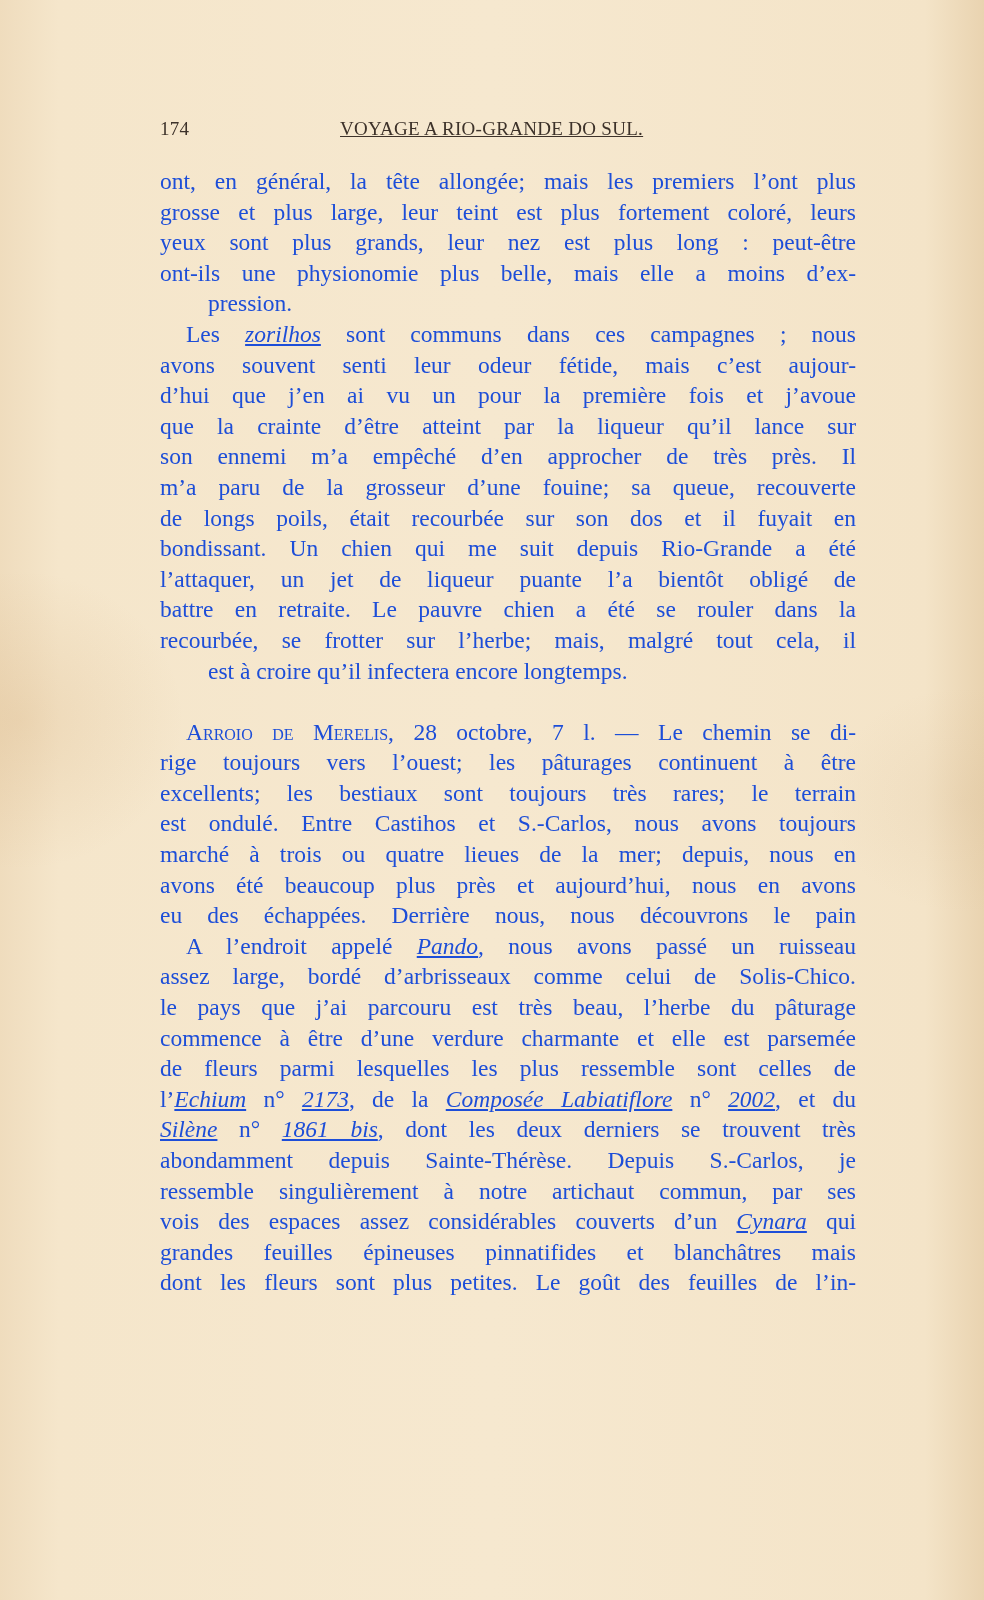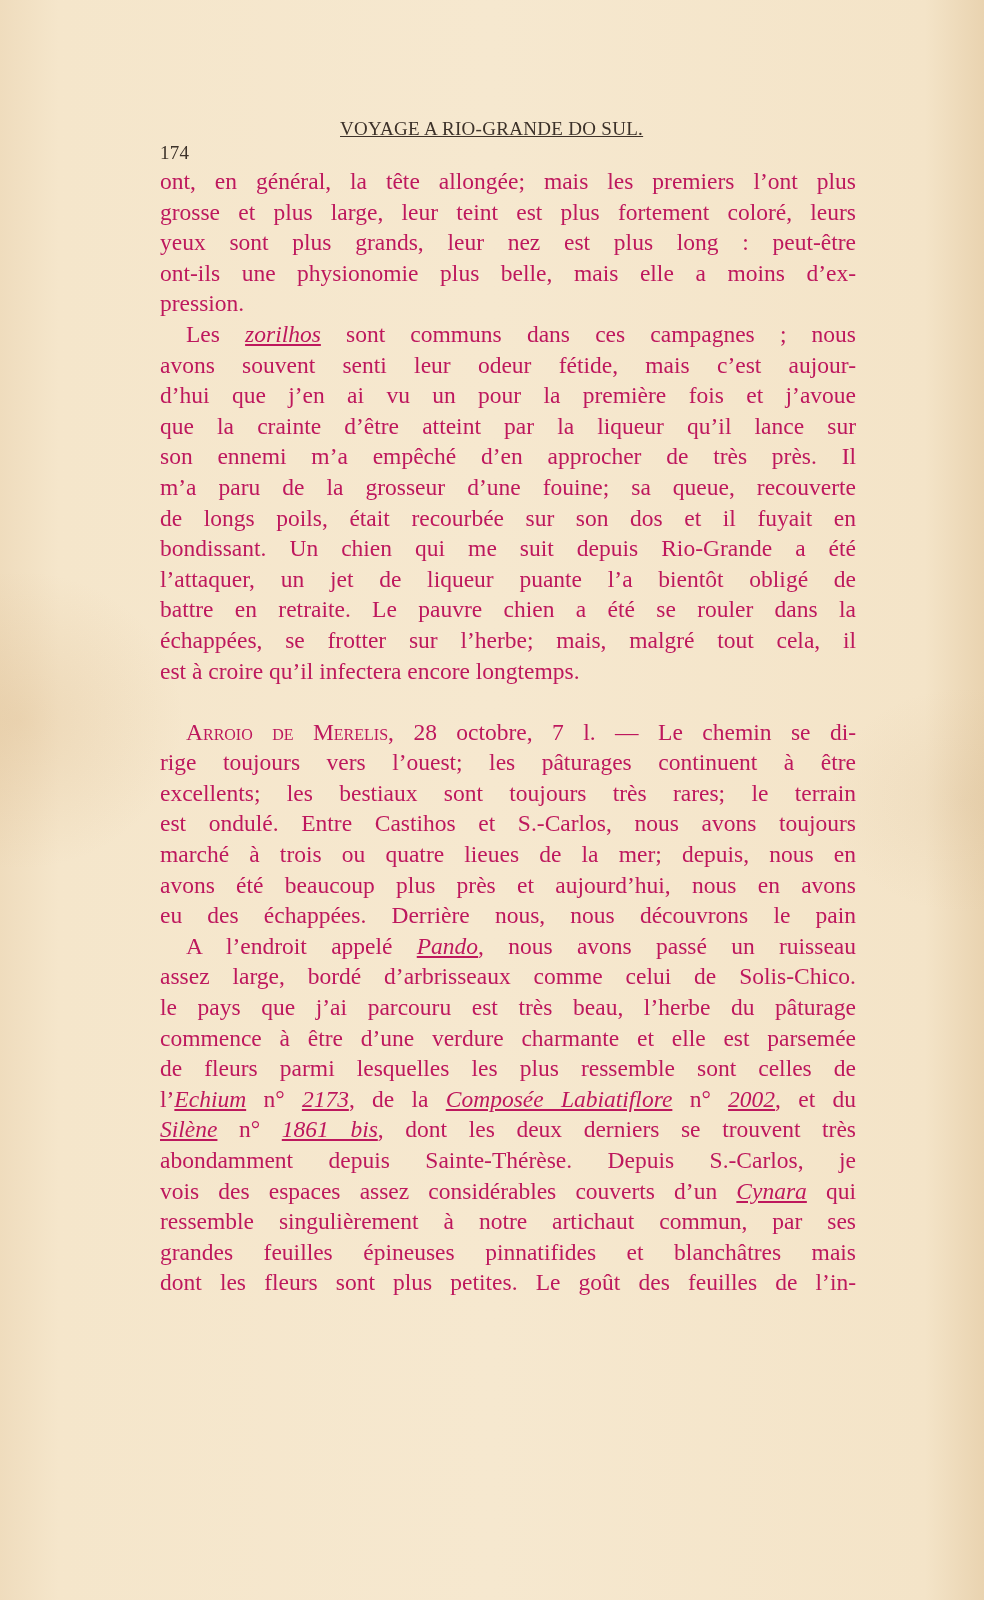--- a/index.html
+++ b/index.html
@@ -12,29 +12,29 @@
       linear-gradient(90deg, #efdcbd 0%, #f5e6cb 6%, #f6e8cf 50%, #f4e4c8 94%, #e9d3b0 100%);
     font-family: "Liberation Serif", "DejaVu Serif", serif;
     color: #3a2f26;
     position: relative;
   }
   .page { position: absolute; left: 0; top: 0; width: 984px; height: 1600px; }
   .header {
     position: absolute; left: 160px; top: 118px; width: 720px; height: 28px;
     font-size: 19px; letter-spacing: 0.3px; color: #3d322a;
   }
-  .page-num { position: absolute; left: 0; top: 0; margin-top: 24px; }
+  .page-num { position: absolute; left: 0; top: 0; }
   .running-title { position: absolute; left: 180px; top: 0; text-decoration: underline; }
   .body-text {
     position: absolute; left: 160px; top: 166px; width: 696px;
     font-size: 23.5px; line-height: 30.6px; text-align: justify;
-    color: #be185d;
+    color: #1d4ed8;
   }
   .line { display: block; height: 30.6px; white-space: nowrap; text-align-last: justify; text-align: justify; }
-  .line.last { text-align-last: left; }
+  .line.last { text-align-last: left; margin-left: 48px; }
   .line.indent { padding-left: 26px; }
   .gap { display: block; height: 30.6px; }
   .sc { font-variant: small-caps; }
   i { font-style: italic; text-decoration: underline; }
 </style>
 </head>
 <body>
 
 <div class="page">
   <div class="header">
@@ -56,21 +56,21 @@
       <span class="line indent"><span>Les </span><i>zorilhos</i><span> sont communs dans ces campagnes ; nous</span></span>
       <span class="line">avons souvent senti leur odeur fétide, mais c’est aujour-</span>
       <span class="line">d’hui que j’en ai vu un pour la première fois et j’avoue</span>
       <span class="line">que la crainte d’être atteint par la liqueur qu’il lance sur</span>
       <span class="line">son ennemi m’a empêché d’en approcher de très près. Il</span>
       <span class="line">m’a paru de la grosseur d’une fouine; sa queue, recouverte</span>
       <span class="line">de longs poils, était recourbée sur son dos et il fuyait en</span>
       <span class="line">bondissant. Un chien qui me suit depuis Rio-Grande a été</span>
       <span class="line">l’attaquer, un jet de liqueur puante l’a bientôt obligé de</span>
       <span class="line">battre en retraite. Le pauvre chien a été se rouler dans la</span>
-      <span class="line">échappées, se frotter sur l’herbe; mais, malgré tout cela, il</span>
+      <span class="line">recourbée, se frotter sur l’herbe; mais, malgré tout cela, il</span>
       <span class="line last">est à croire qu’il infectera encore longtemps.</span>
     </div>
 
     <span class="gap"></span>
 
     <div>
       <span class="line indent"><span class="sc">Arroio de Merelis</span><span>, 28 octobre, 7 l. — Le chemin se di-</span></span>
       <span class="line">rige toujours vers l’ouest; les pâturages continuent à être</span>
       <span class="line">excellents; les bestiaux sont toujours très rares; le terrain</span>
       <span class="line">est ondulé. Entre Castihos et S.-Carlos, nous avons toujours</span>
@@ -81,19 +81,19 @@
 
     <div>
       <span class="line indent"><span>A l’endroit appelé </span><i>Pando</i><span>, nous avons passé un ruisseau</span></span>
       <span class="line">assez large, bordé d’arbrisseaux comme celui de Solis-Chico.</span>
       <span class="line">le pays que j’ai parcouru est très beau, l’herbe du pâturage</span>
       <span class="line">commence à être d’une verdure charmante et elle est parsemée</span>
       <span class="line">de fleurs parmi lesquelles les plus ressemble sont celles de</span>
       <span class="line"><span>l’</span><i>Echium</i><span> n° </span><i>2173</i><span>, de la </span><i>Composée Labiatiflore</i><span> n° </span><i>2002</i><span>, et du</span></span>
       <span class="line"><i>Silène</i><span> n° </span><i>1861 bis</i><span>, dont les deux derniers se trouvent très</span></span>
       <span class="line">abondamment depuis Sainte-Thérèse. Depuis S.-Carlos, je</span>
+      <span class="line">ressemble singulièrement à notre artichaut commun, par ses</span>
       <span class="line"><span>vois des espaces assez considérables couverts d’un </span><i>Cynara</i><span> qui</span></span>
-      <span class="line">ressemble singulièrement à notre artichaut commun, par ses</span>
       <span class="line">grandes feuilles épineuses pinnatifides et blanchâtres mais</span>
       <span class="line">dont les fleurs sont plus petites. Le goût des feuilles de l’in-</span>
     </div>
   </div>
 </div>
 
 </body></html>

